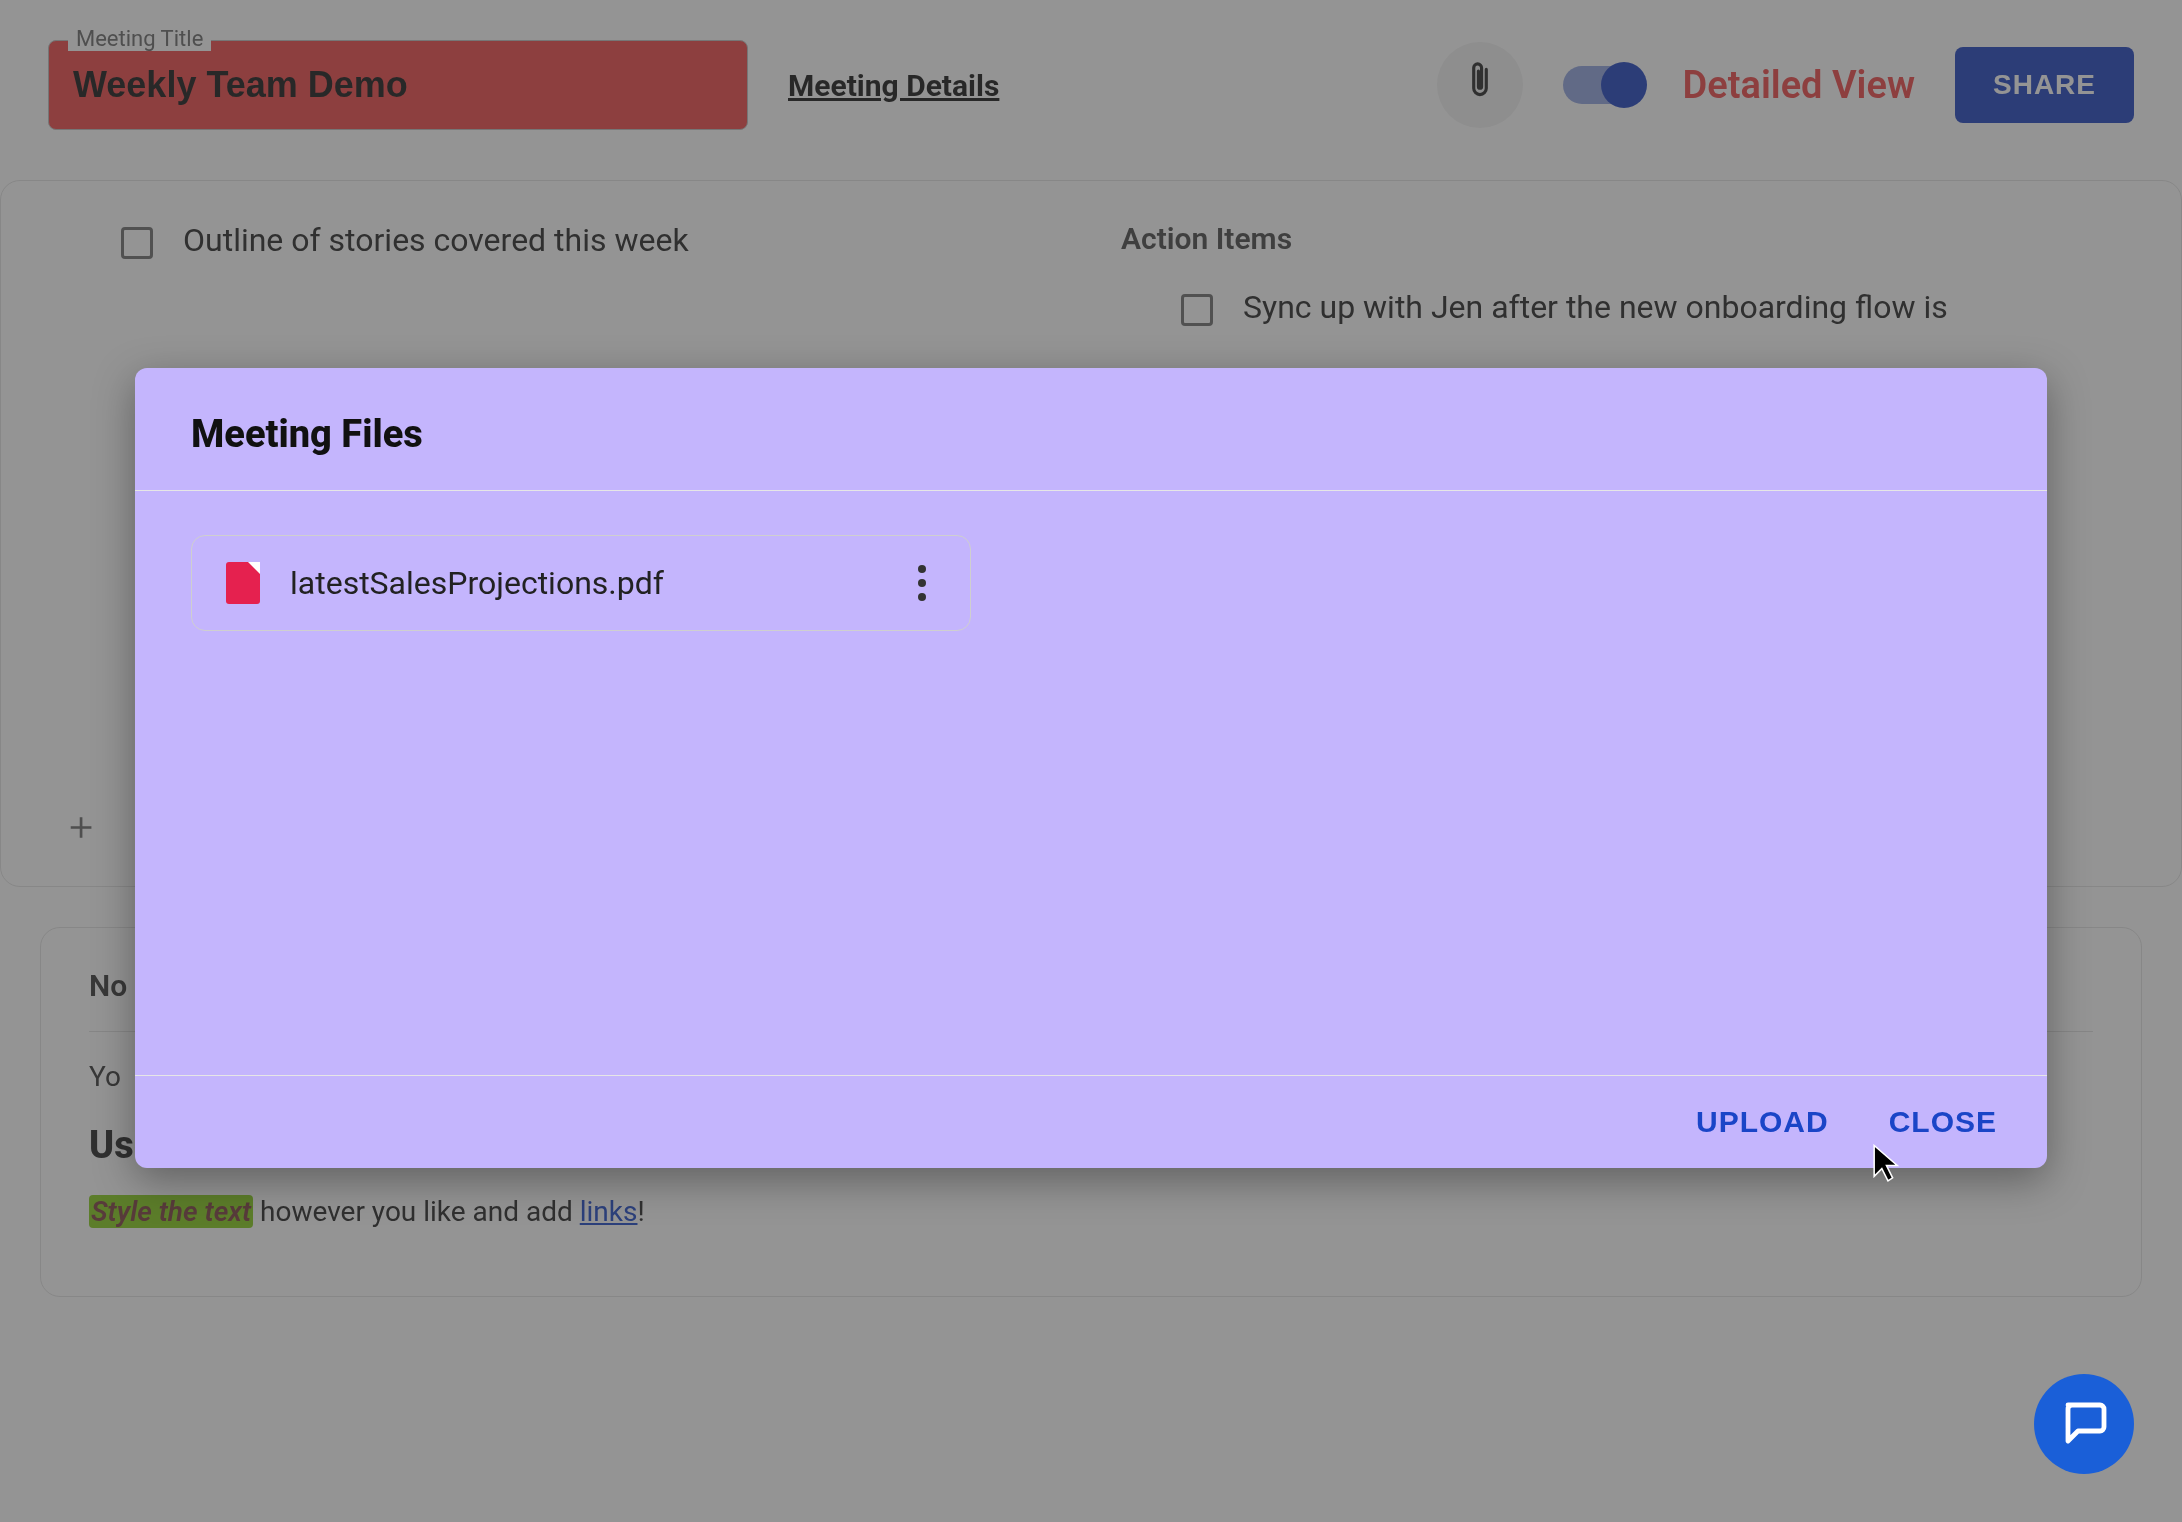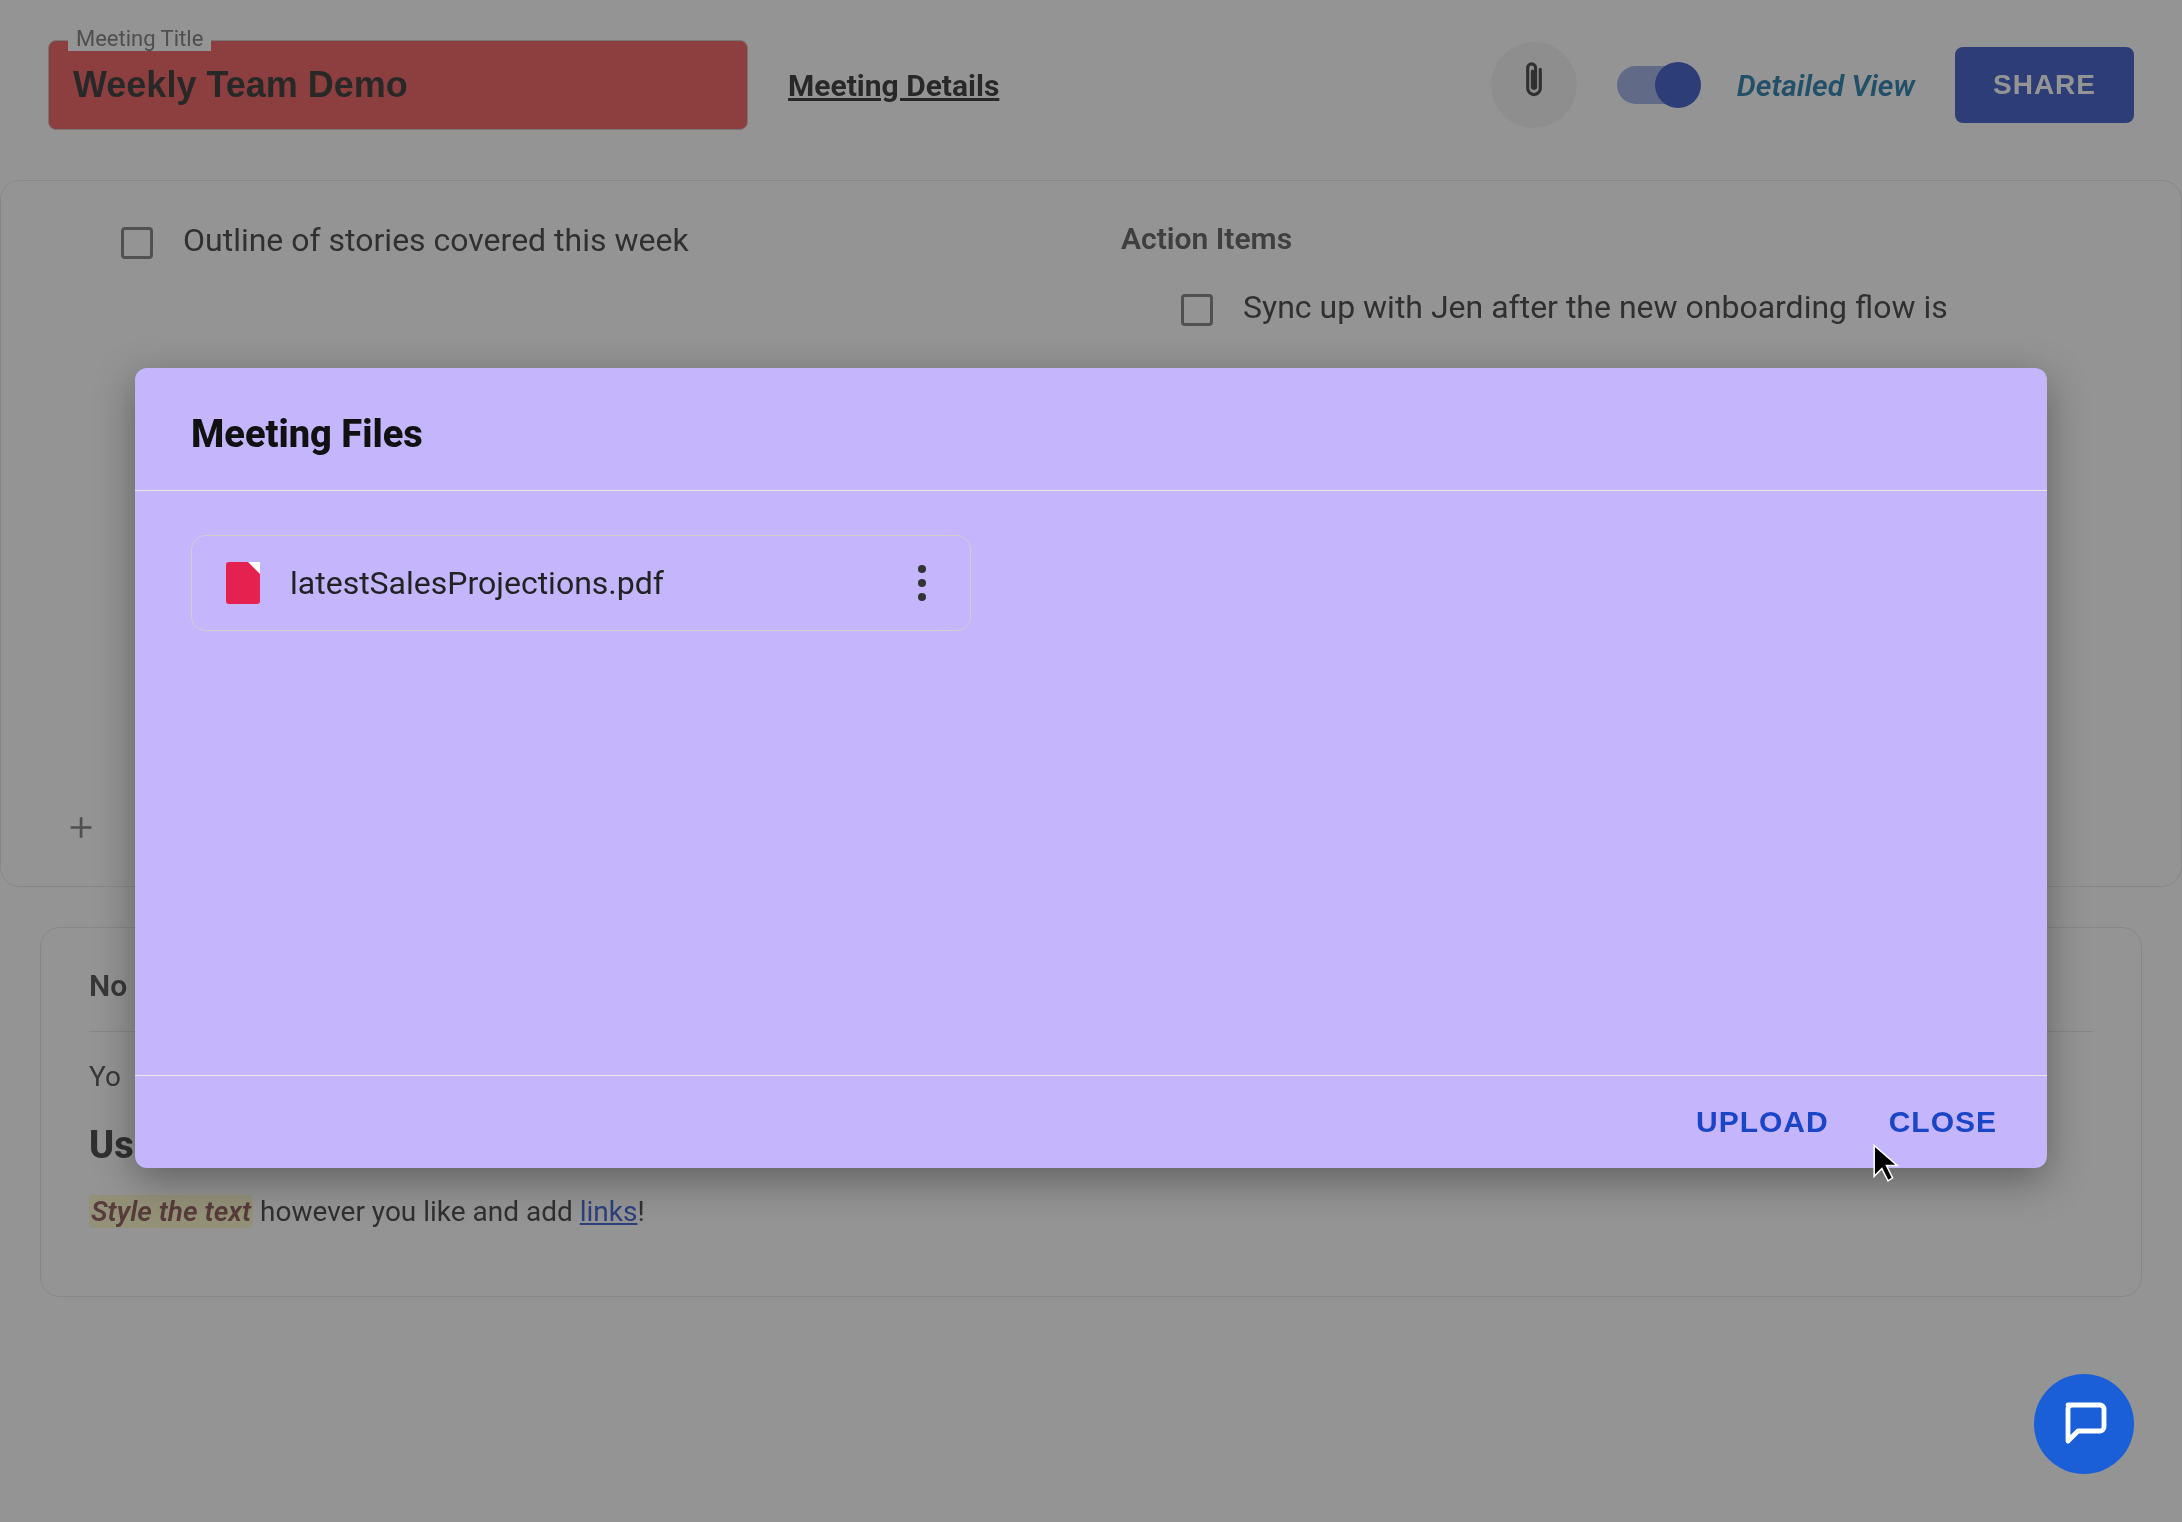--- a/index.html
+++ b/index.html
@@ -46,21 +46,21 @@
     display:flex;align-items:center;justify-content:center;cursor:pointer;
   }
   .toggle{
     position:relative;width:80px;height:38px;border-radius:19px;background:#8ea2e0;
     cursor:pointer;
   }
   .toggle .knob{
     position:absolute;right:-4px;top:-4px;width:46px;height:46px;border-radius:50%;
     background:var(--blue2);
   }
-  .toggle-label{font-size:30px;font-weight:600;color:#0369a1;font-style:italic;}
+  .toggle-label{font-size:38px;font-weight:600;color:#ef4444;}
   .share-btn{
     background:var(--blue2);color:#fff;border:none;border-radius:8px;
     padding:22px 38px;font-size:28px;font-weight:700;letter-spacing:1px;cursor:pointer;
   }
 
   
   .panel{
     margin:26px 0 0 0;border:1px solid #e2e2e2;border-radius:20px;
     background:#fff;padding:40px 60px;
   }
@@ -79,21 +79,21 @@
   
   .notes{
     margin:40px 40px 0 40px;border:1px solid #e2e2e2;border-radius:20px;
     background:#fff;padding:40px 48px;
   }
   .notes h3{margin:0 0 24px 0;font-size:30px;font-weight:600;color:#333;}
   .notes .hint{font-size:28px;color:#333;margin-bottom:30px;}
   .notes h2{font-size:38px;font-weight:800;margin:24px 0;}
   .notes .styled{
     font-style:italic;font-weight:600;color:#7a3a3a;
-    background:#fef9c3;border-radius:4px;padding:0 2px;text-align:right;
+    background:#84cc16;border-radius:4px;padding:0 2px;text-align:right;
   }
   .notes a{color:#1a45c7;text-decoration:underline;}
   .notes .line{border-top:1px solid #e0e0e0;margin:28px 0;}
 
   
   .overlay{
     position:absolute;inset:0;background:rgba(60,60,60,0.55);
   }
   .modal{
     position:absolute;left:135px;right:135px;top:368px;background:#c4b5fd;

